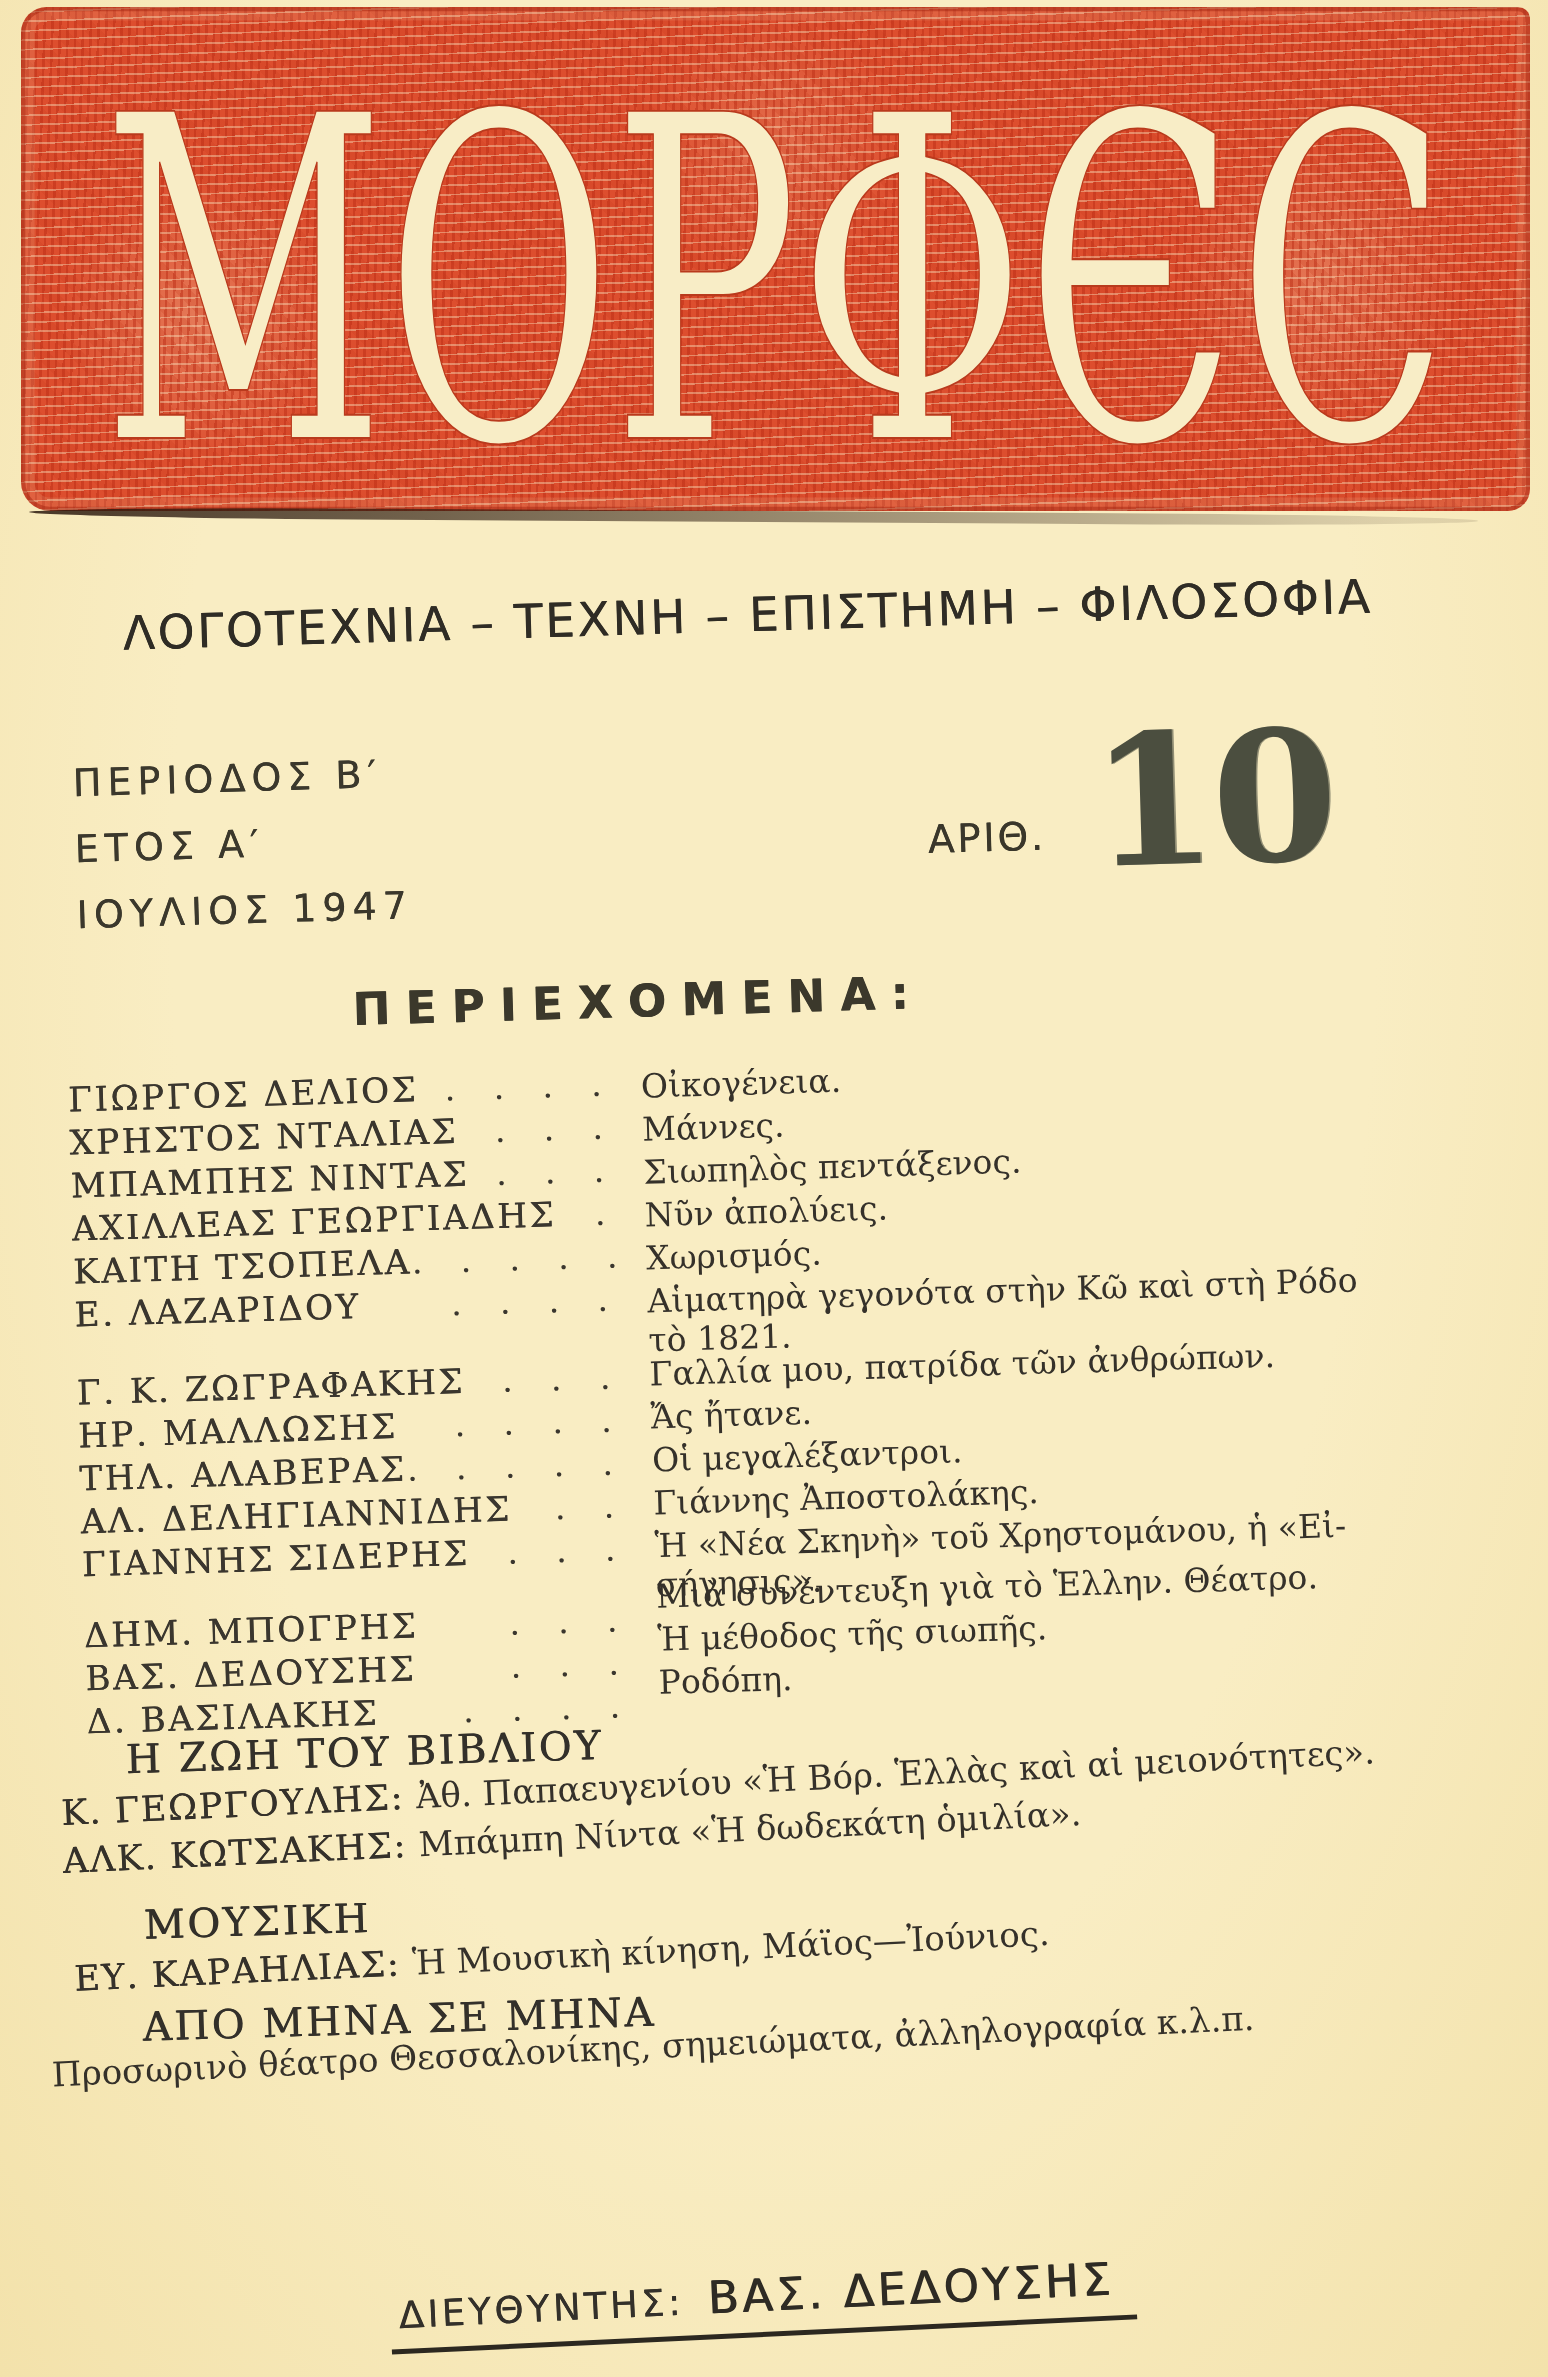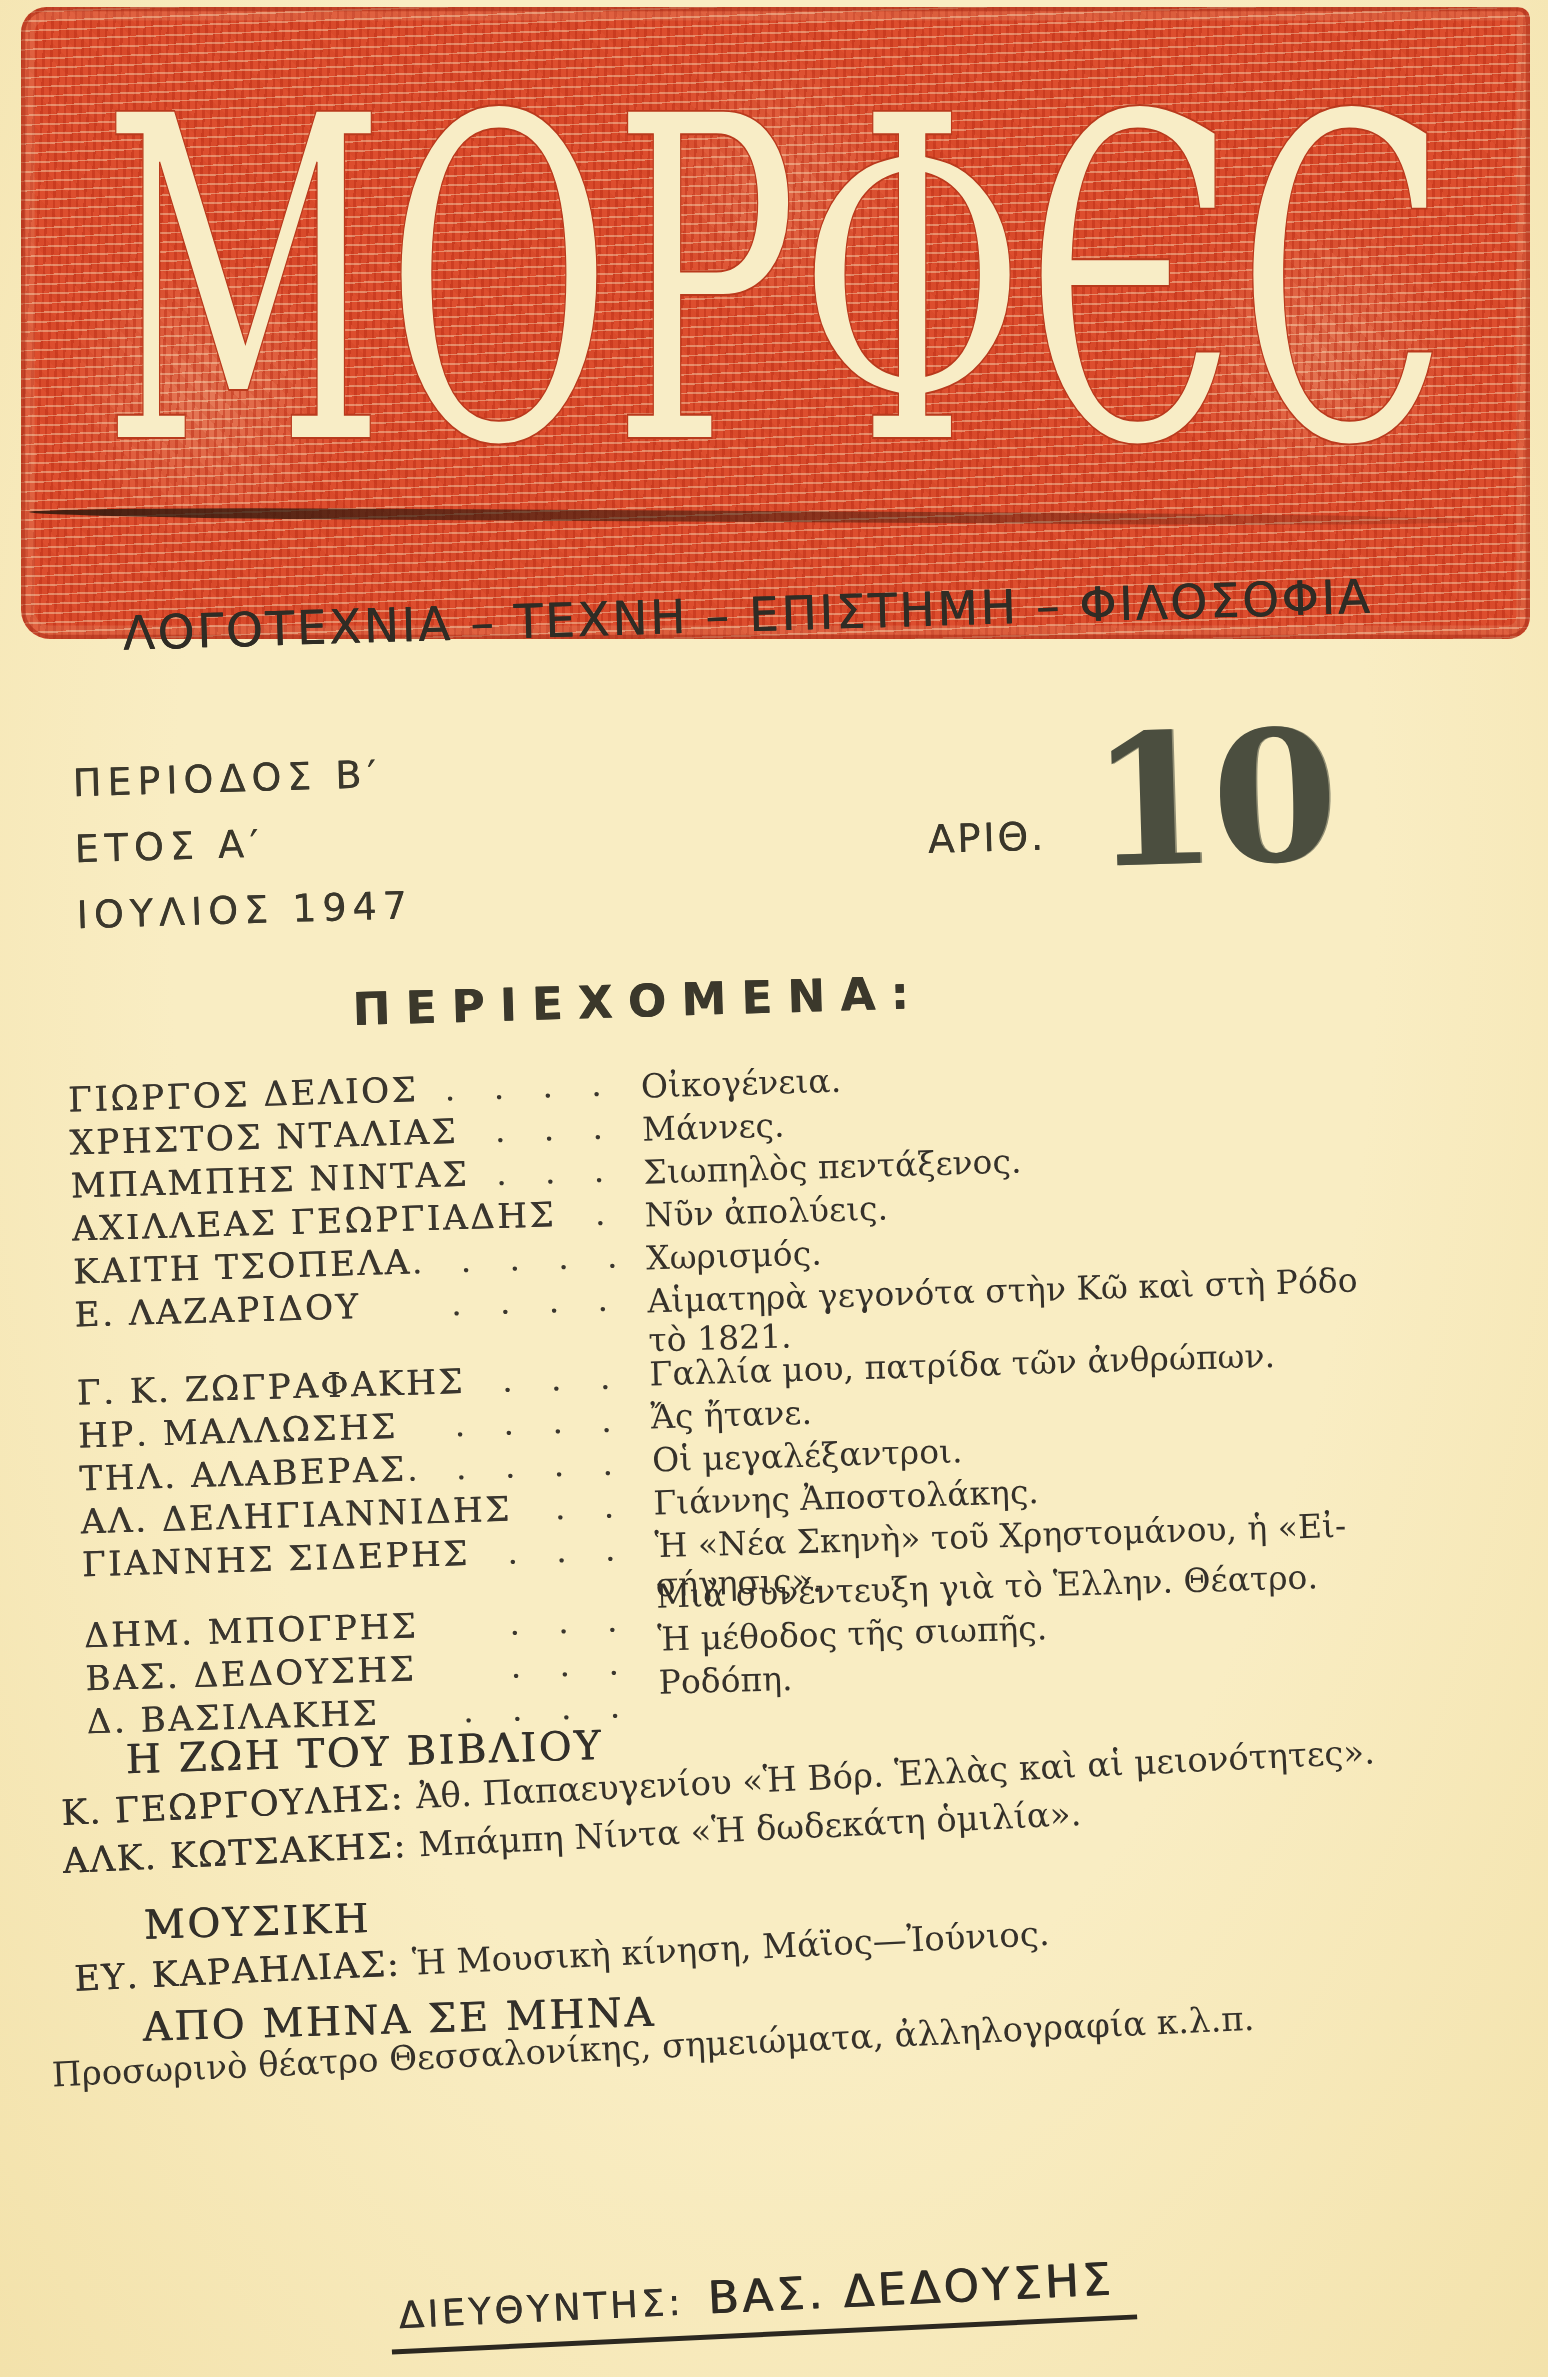--- a/index.html
+++ b/index.html
@@ -3,21 +3,21 @@
 <meta charset="utf-8">
 <style>
   html,body { margin:0; padding:0; }
   body {
     width:1549px; height:2377px; overflow:hidden; position:relative;
     background: radial-gradient(ellipse at 50% 38%, #f9edc3 55%, #f3e2ab 100%);
     font-family:"DejaVu Serif", serif;
     color:#35312a;
   }
   .banner {
-    position:absolute; top:6.8px; left:20.5px; width:1509px; height:632px;
+    position:absolute; top:6.8px; left:20.5px; width:1509px; height:504px;
     border-radius:25.6px 12px 22px 29px;
     background-color:#dd4e2e;
     background-image:
       repeating-linear-gradient(178deg, rgba(250,238,200,0) 0 4.3px, rgba(250,238,200,.40) 4.3px 6px, rgba(250,238,200,0) 6px 9.4px),
       repeating-linear-gradient(92deg, rgba(185,42,19,.45) 0 2.6px, rgba(185,42,19,0) 2.6px 7.7px),
       repeating-linear-gradient(45deg, rgba(200,60,30,.22) 0 12px, rgba(200,60,30,0) 12px 24px),
       radial-gradient(circle 205px at 12% 62%, rgba(250,238,200,.28), transparent 70%),
       radial-gradient(circle 188px at 50% 28%, rgba(250,238,200,.20), transparent 70%),
       radial-gradient(circle 205px at 86% 55%, rgba(250,238,200,.26), transparent 70%);
     box-shadow: inset 0 0 0 4.3px rgba(160,32,12,.45), inset 0 0 0 13.6px rgba(250,238,200,.12);

